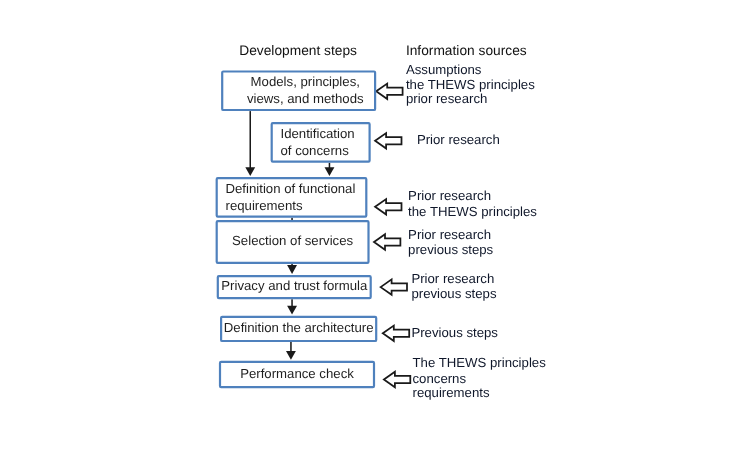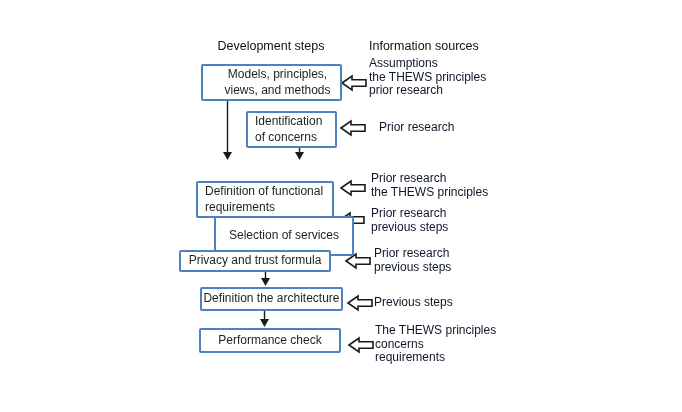--- a/index.html
+++ b/index.html
@@ -53,27 +53,27 @@
       <path transform="translate(349,337)" d="M0,8 L10,1 L10,4.7 L24,4.7 L24,11.3 L10,11.3 L10,15 Z"></path>
     </g>
   </svg>
 
   <div class="step-box al" style="left:201px;top:64px;width:141px;height:37px;padding-left:12px;text-align:center;">
     <span>Models, principles, views, and methods</span>
   </div>
   <div class="step-box al" style="left:246px;top:111px;width:91px;height:37px;padding-left:7px;justify-content:center;">
     <span>Identification of concerns</span>
   </div>
-  <div class="step-box al" style="left:196px;top:161px;width:138px;height:37px;padding-left:7px;margin-top:20px;">
+  <div class="step-box al" style="left:196px;top:161px;width:138px;height:37px;padding-left:7px;">
     <span>Definition of functional requirements</span>
   </div>
-  <div class="step-box ac" style="left:196px;top:216px;width:140px;height:40px;margin-left:18px;">
+  <div class="step-box ac" style="left:196px;top:200px;width:140px;height:40px;">
     <span>Selection of services</span>
   </div>
-  <div class="step-box ac" style="left:179px;top:250px;width:152px;height:22px;">
+  <div class="step-box ac" style="left:197px;top:250px;width:141px;height:22px;">
     <span>Privacy and trust formula</span>
   </div>
   <div class="step-box ac" style="left:200px;top:287px;width:143px;height:24px;">
     <span>Definition the architecture</span>
   </div>
   <div class="step-box ac" style="left:199px;top:328px;width:142px;height:25px;">
     <span>Performance check</span>
   </div>
 
   <div class="src" style="left:369px;top:57px;">

